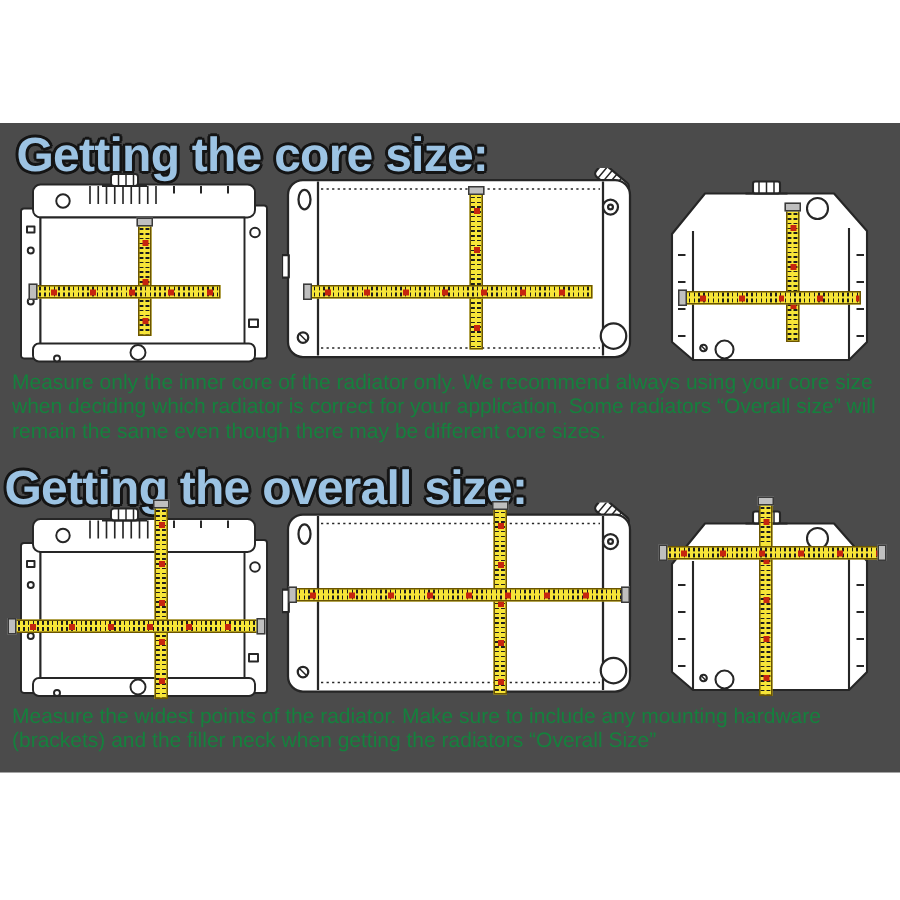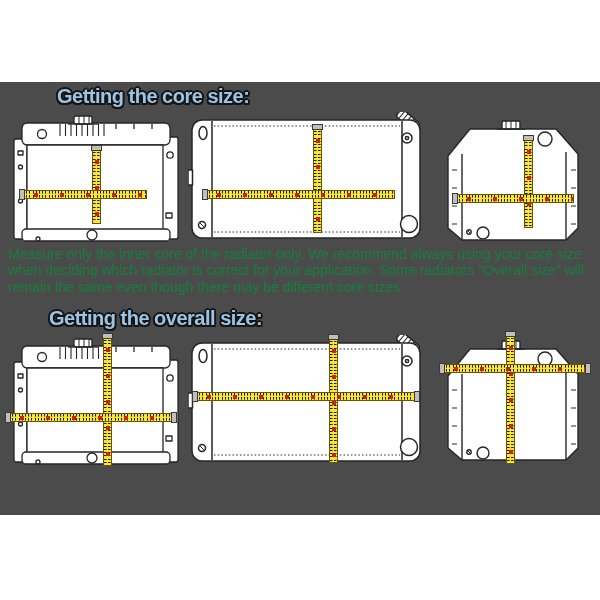--- a/index.html
+++ b/index.html
@@ -1,22 +1,22 @@
 <!DOCTYPE html>
 <html><head>
 <meta charset="utf-8">
 <style>
   html,body{margin:0;padding:0;background:#ffffff;}
   .stage{position:relative;width:600px;height:600px;background:#ffffff;overflow:hidden;
          font-family:"Liberation Sans",sans-serif;}
   .panel{position:absolute;left:0;top:82px;width:600px;height:433px;background:#4b4b4b;}
-  .heading{position:absolute;font-weight:bold;font-size:20px;letter-spacing:-0.5px;color:#9cc3e3;
+  .heading{position:absolute;font-weight:bold;font-size:32px;letter-spacing:-0.5px;color:#9cc3e3;
     white-space:nowrap;
     text-shadow:2px 0 #151515,-2px 0 #151515,0 2px #151515,0 -2px #151515,
-                1.5px 1.5px #151515,-1.5px -1.5px #151515,1.5px -1.5px #151515,-1.5px 1.5px #151515;margin-left:46px;}
+                1.5px 1.5px #151515,-1.5px -1.5px #151515,1.5px -1.5px #151515,-1.5px 1.5px #151515;}
   .para{position:absolute;color:#15803d;font-size:14px;line-height:16.3px;}
   .rad{position:absolute;}
   .rad svg{display:block;overflow:visible;}
   .tape{position:absolute;background-color:#f7e538;border:1px solid #6b5500;box-sizing:border-box;z-index:3;}
   .tape-h{background-image:
       repeating-linear-gradient(90deg, transparent 0px, transparent 11px, #c6250e 11px, #c6250e 15px, transparent 15px, transparent 26px),
       repeating-linear-gradient(90deg, #1c1c1c 0px, #1c1c1c 1px, transparent 1px, transparent 3.2px),
       repeating-linear-gradient(90deg, #1c1c1c 0px, #1c1c1c 1px, transparent 1px, transparent 3.2px);
     background-size:100% 4px,100% 2.6px,100% 2.6px;
     background-position:0 center,left top,left bottom;
@@ -148,13 +148,14 @@
   </div>
 
   <div class="rad" style="left:436px;top:330px;width:156px;height:133px">
     <svg viewBox="0 0 156 133" width="156" height="133">
         <use href="#rad-c"></use>
       </svg>
     <div class="tape tape-v cap-t" style="left:70px;top:4px;width:9px;height:130px"></div>
     <div class="tape tape-h cap-l cap-r" style="left:6px;top:34px;width:146px;height:9px"></div>
   </div>
 
+  <div class="para" style="left:8px;top:469px;width:586px">Measure the widest points of the radiator. Make sure to include any mounting hardware (brackets) and the filler neck when getting the radiators “Overall Size”</div>
 </div>
 
 </body></html>

